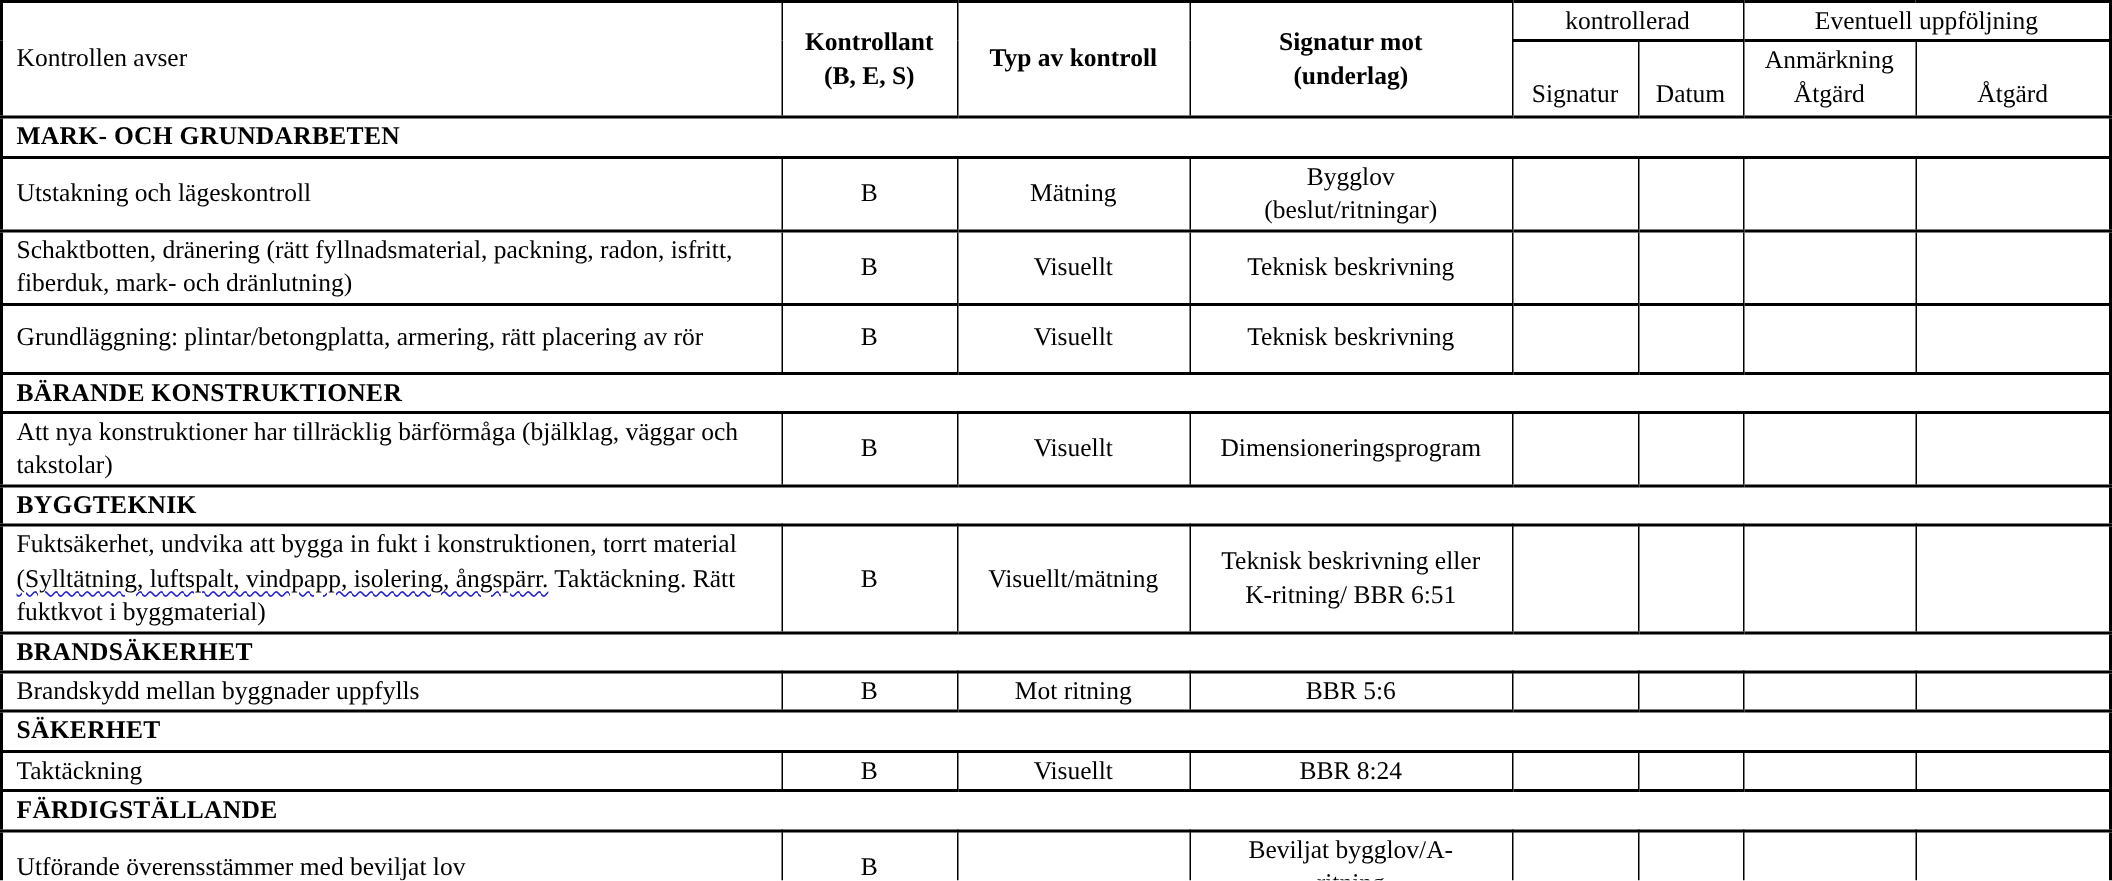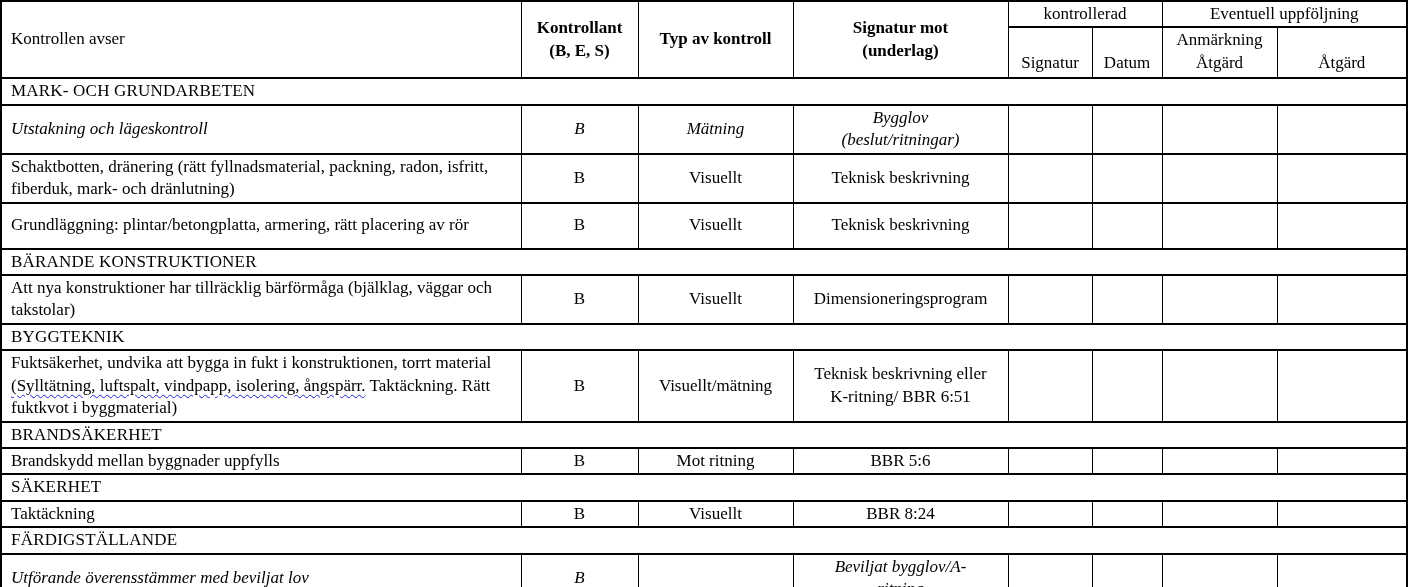--- a/index.html
+++ b/index.html
@@ -37,39 +37,39 @@
     vertical-align: middle;
     text-align: center;
     font-weight: normal;
     overflow: hidden;
   }
   th.bold { font-weight: bold; }
   td.avser { text-align: left; padding-left: 9px; padding-right: 10px; }
   th.avser-h { text-align: left; padding-left: 9px; margin-left: 31px; }
   th.sub { vertical-align: bottom; padding-bottom: 3px; margin-left: 36px; }
   tr.section td {
-    font-weight: normal;
+    font-weight: bold;
     text-align: left;
     padding-left: 9px;
     letter-spacing: 0.2px;
   }
   .pre { white-space: pre-line; }
   .squiggle {
     text-decoration-line: underline;
     text-decoration-style: wavy;
     text-decoration-color: var(--squiggle-color);
     text-decoration-thickness: 1px;
     text-underline-offset: 3px;
     margin-top: 32px;
   }
   tr.h24 { height: 25px; }
   tr.h47 { height: 48px; }
   tr.hsec { height: 23px; }
   tr.h22 { height: 23px; }
-  tr.h44 { height: 44px; font-style: italic; }
+  tr.h44 { height: 44px; }
   tr.h46 { height: 46px; margin-left: 35px; }
   tr.h45 { height: 45px; margin-left: 16px; }
   tr.h68 { height: 69px; }
 </style>
 </head>
 <body>
 
 <div class="page">
   <table class="kontrollplan">
     <colgroup>

